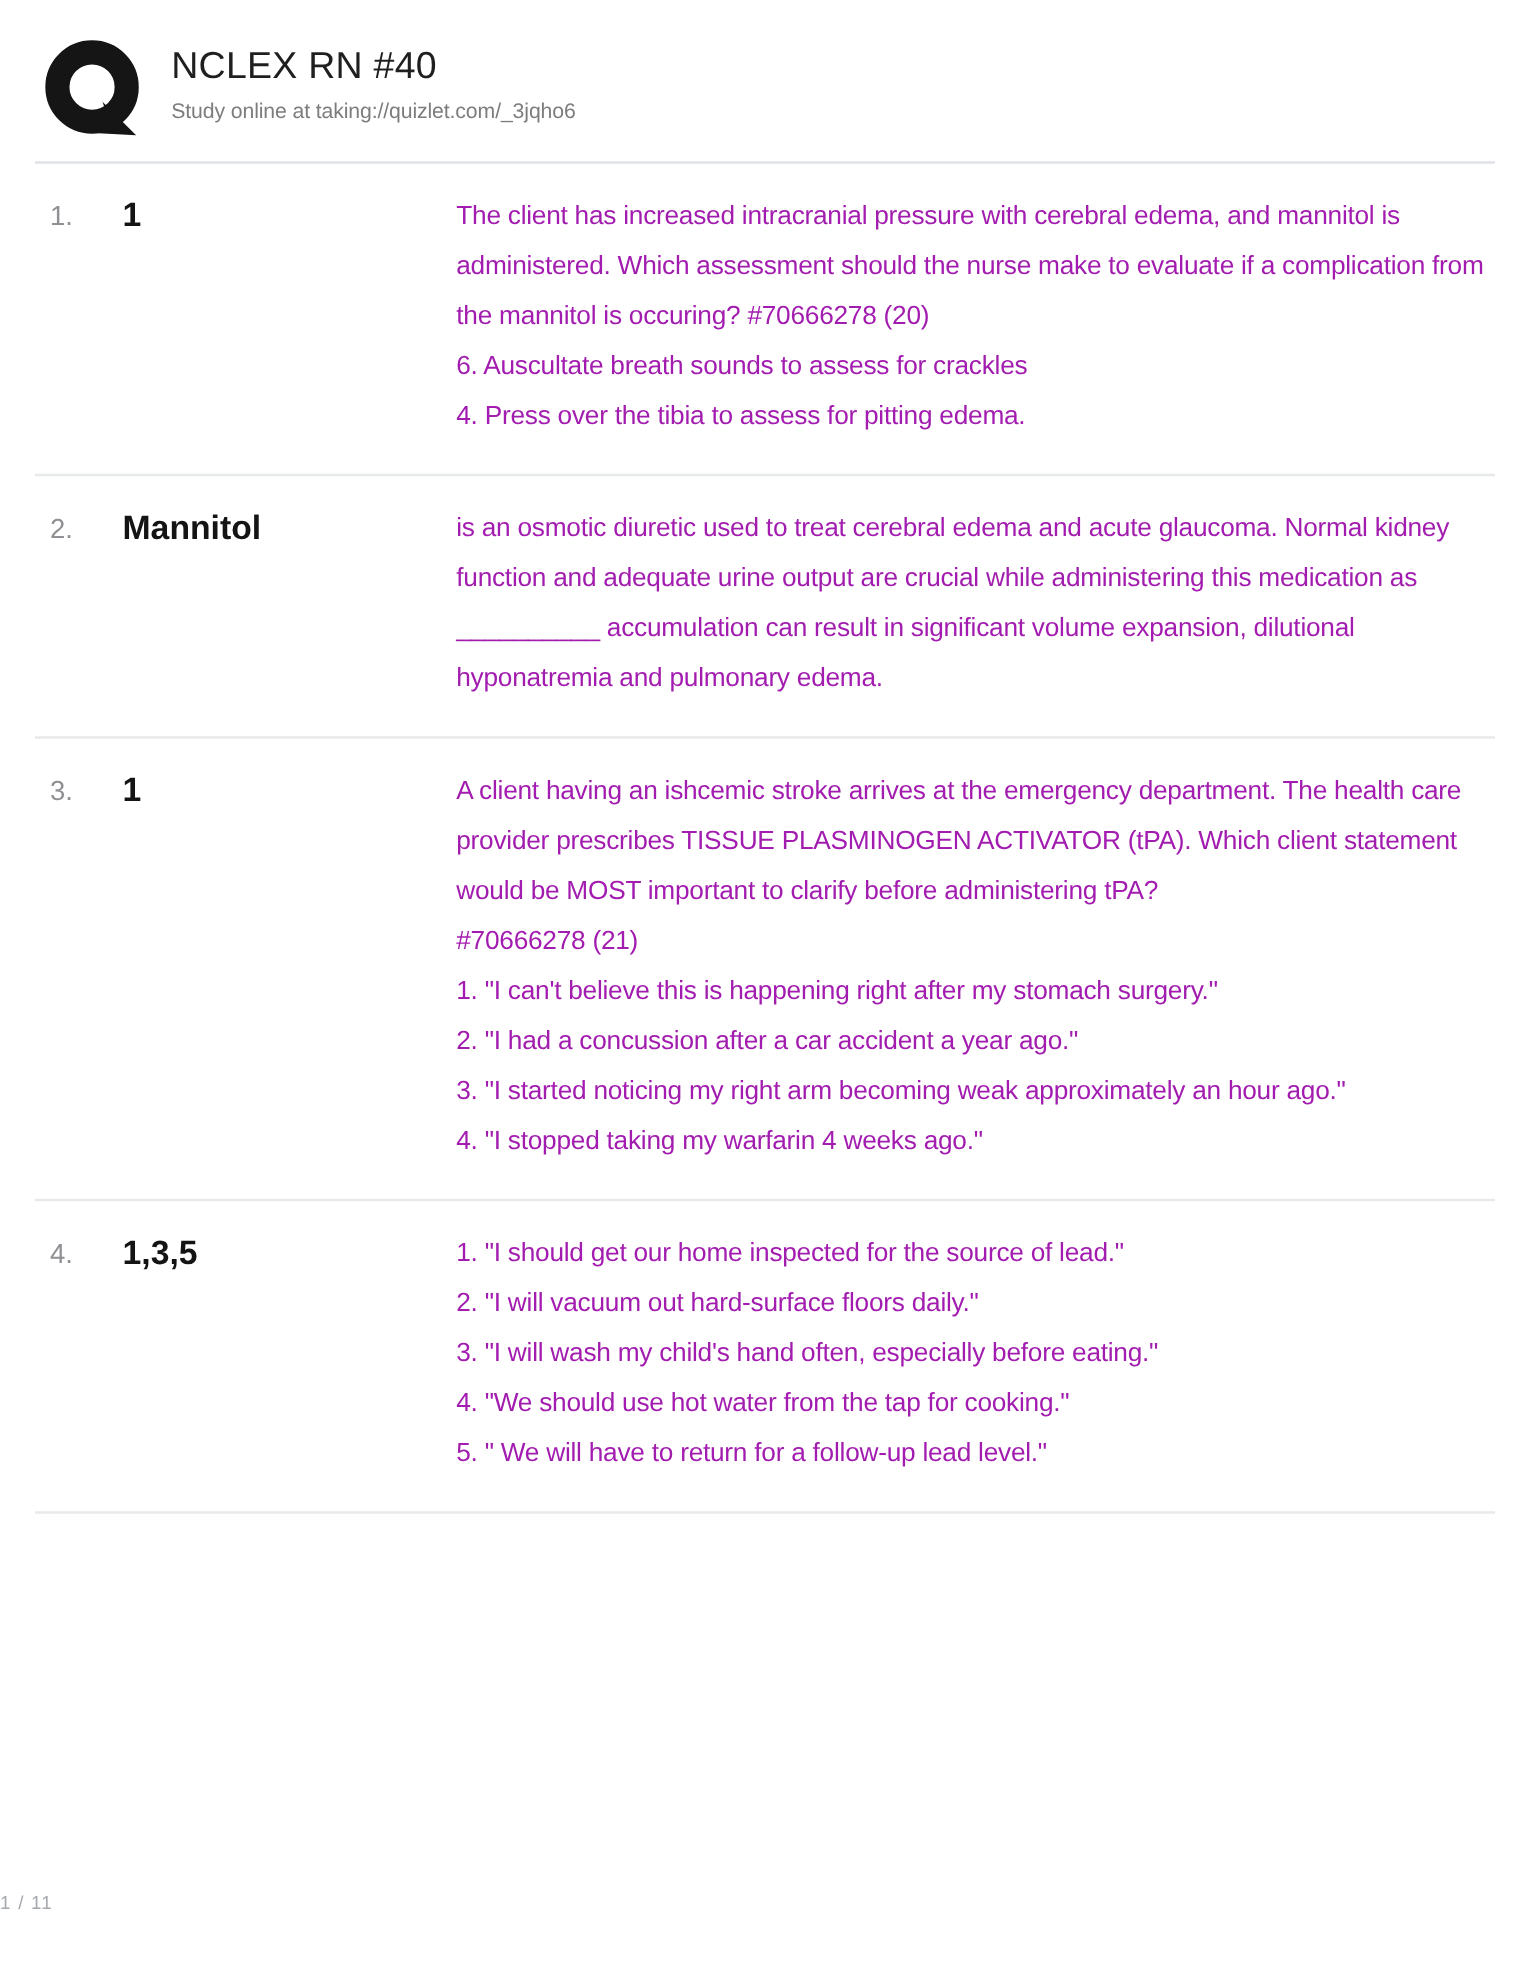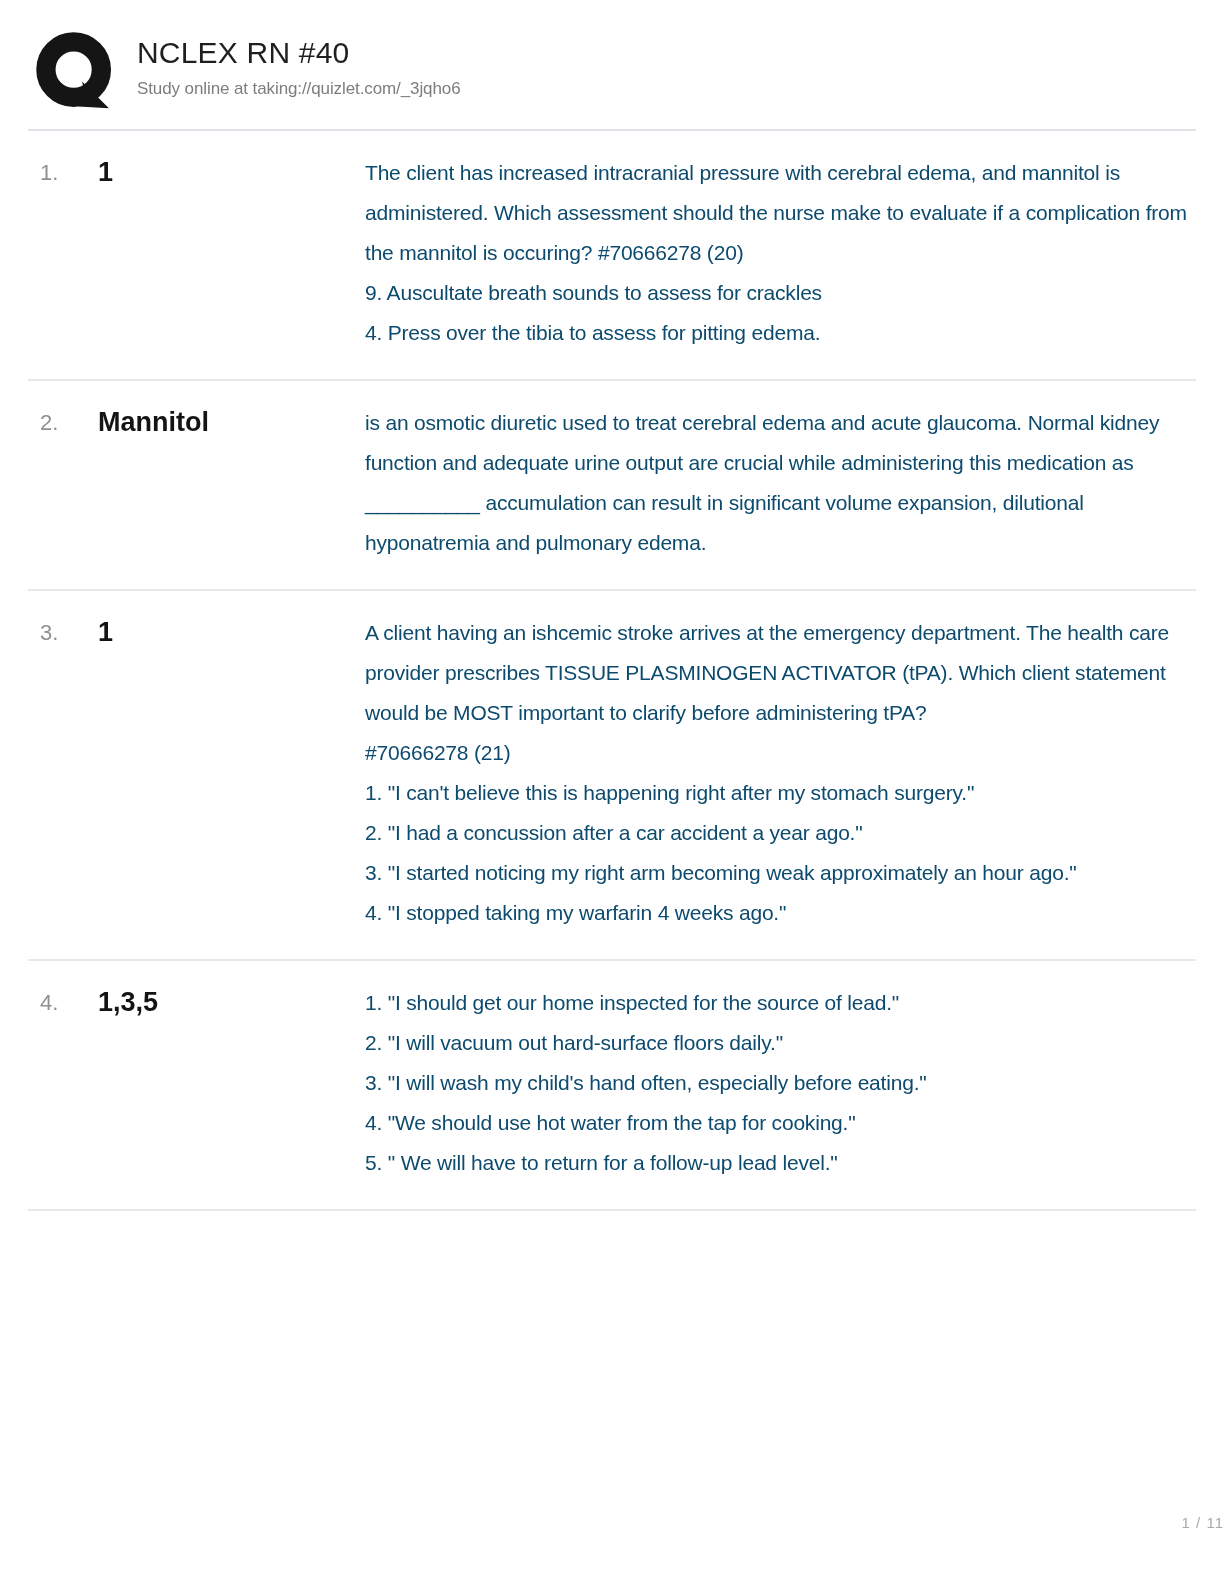--- a/index.html
+++ b/index.html
@@ -65,30 +65,30 @@
     font-weight: bold;
     color: #141414;
     padding-right: 10px;
     box-sizing: border-box;
   }
   .card-def { flex: 1 1 auto; max-width: 831px; }
   .card-def p {
     margin: 0;
     font-size: 21px;
     line-height: 40px;
-    color: #0c4a6e;
+    color: #a21caf;
     letter-spacing: -0.2px;
   }
   
   .footer {
     position: absolute;
     left: 0;
     right: 0;
     bottom: 52px;
-    text-align: right;
+    text-align: left;
   }
   .page-indicator {
     font-size: 15px;
     color: #a6a9ad;
     letter-spacing: 1px;
   }
 </style>
 </head>
 <body>
 
@@ -109,21 +109,21 @@
 
   <hr class="rule">
 
   <div>
 
     <section class="card">
       <div class="card-number">1.</div>
       <div class="card-term">1</div>
       <div class="card-def">
           <p>The client has increased intracranial pressure with cerebral edema, and mannitol is administered. Which assessment should the nurse make to evaluate if a complication from the mannitol is occuring? #70666278 (20)</p>
-          <p>9. Auscultate breath sounds to assess for crackles</p>
+          <p>6. Auscultate breath sounds to assess for crackles</p>
           <p>4. Press over the tibia to assess for pitting edema.</p>
         </div>
     </section>
     <hr class="card-rule">
 
     <section class="card">
       <div class="card-number">2.</div>
       <div class="card-term">Mannitol</div>
       <div class="card-def">
           <p>is an osmotic diuretic used to treat cerebral edema and acute glaucoma. Normal kidney function and adequate urine output are crucial while administering this medication as __________ accumulation can result in significant volume expansion, dilutional hyponatremia and pulmonary edema.</p>

